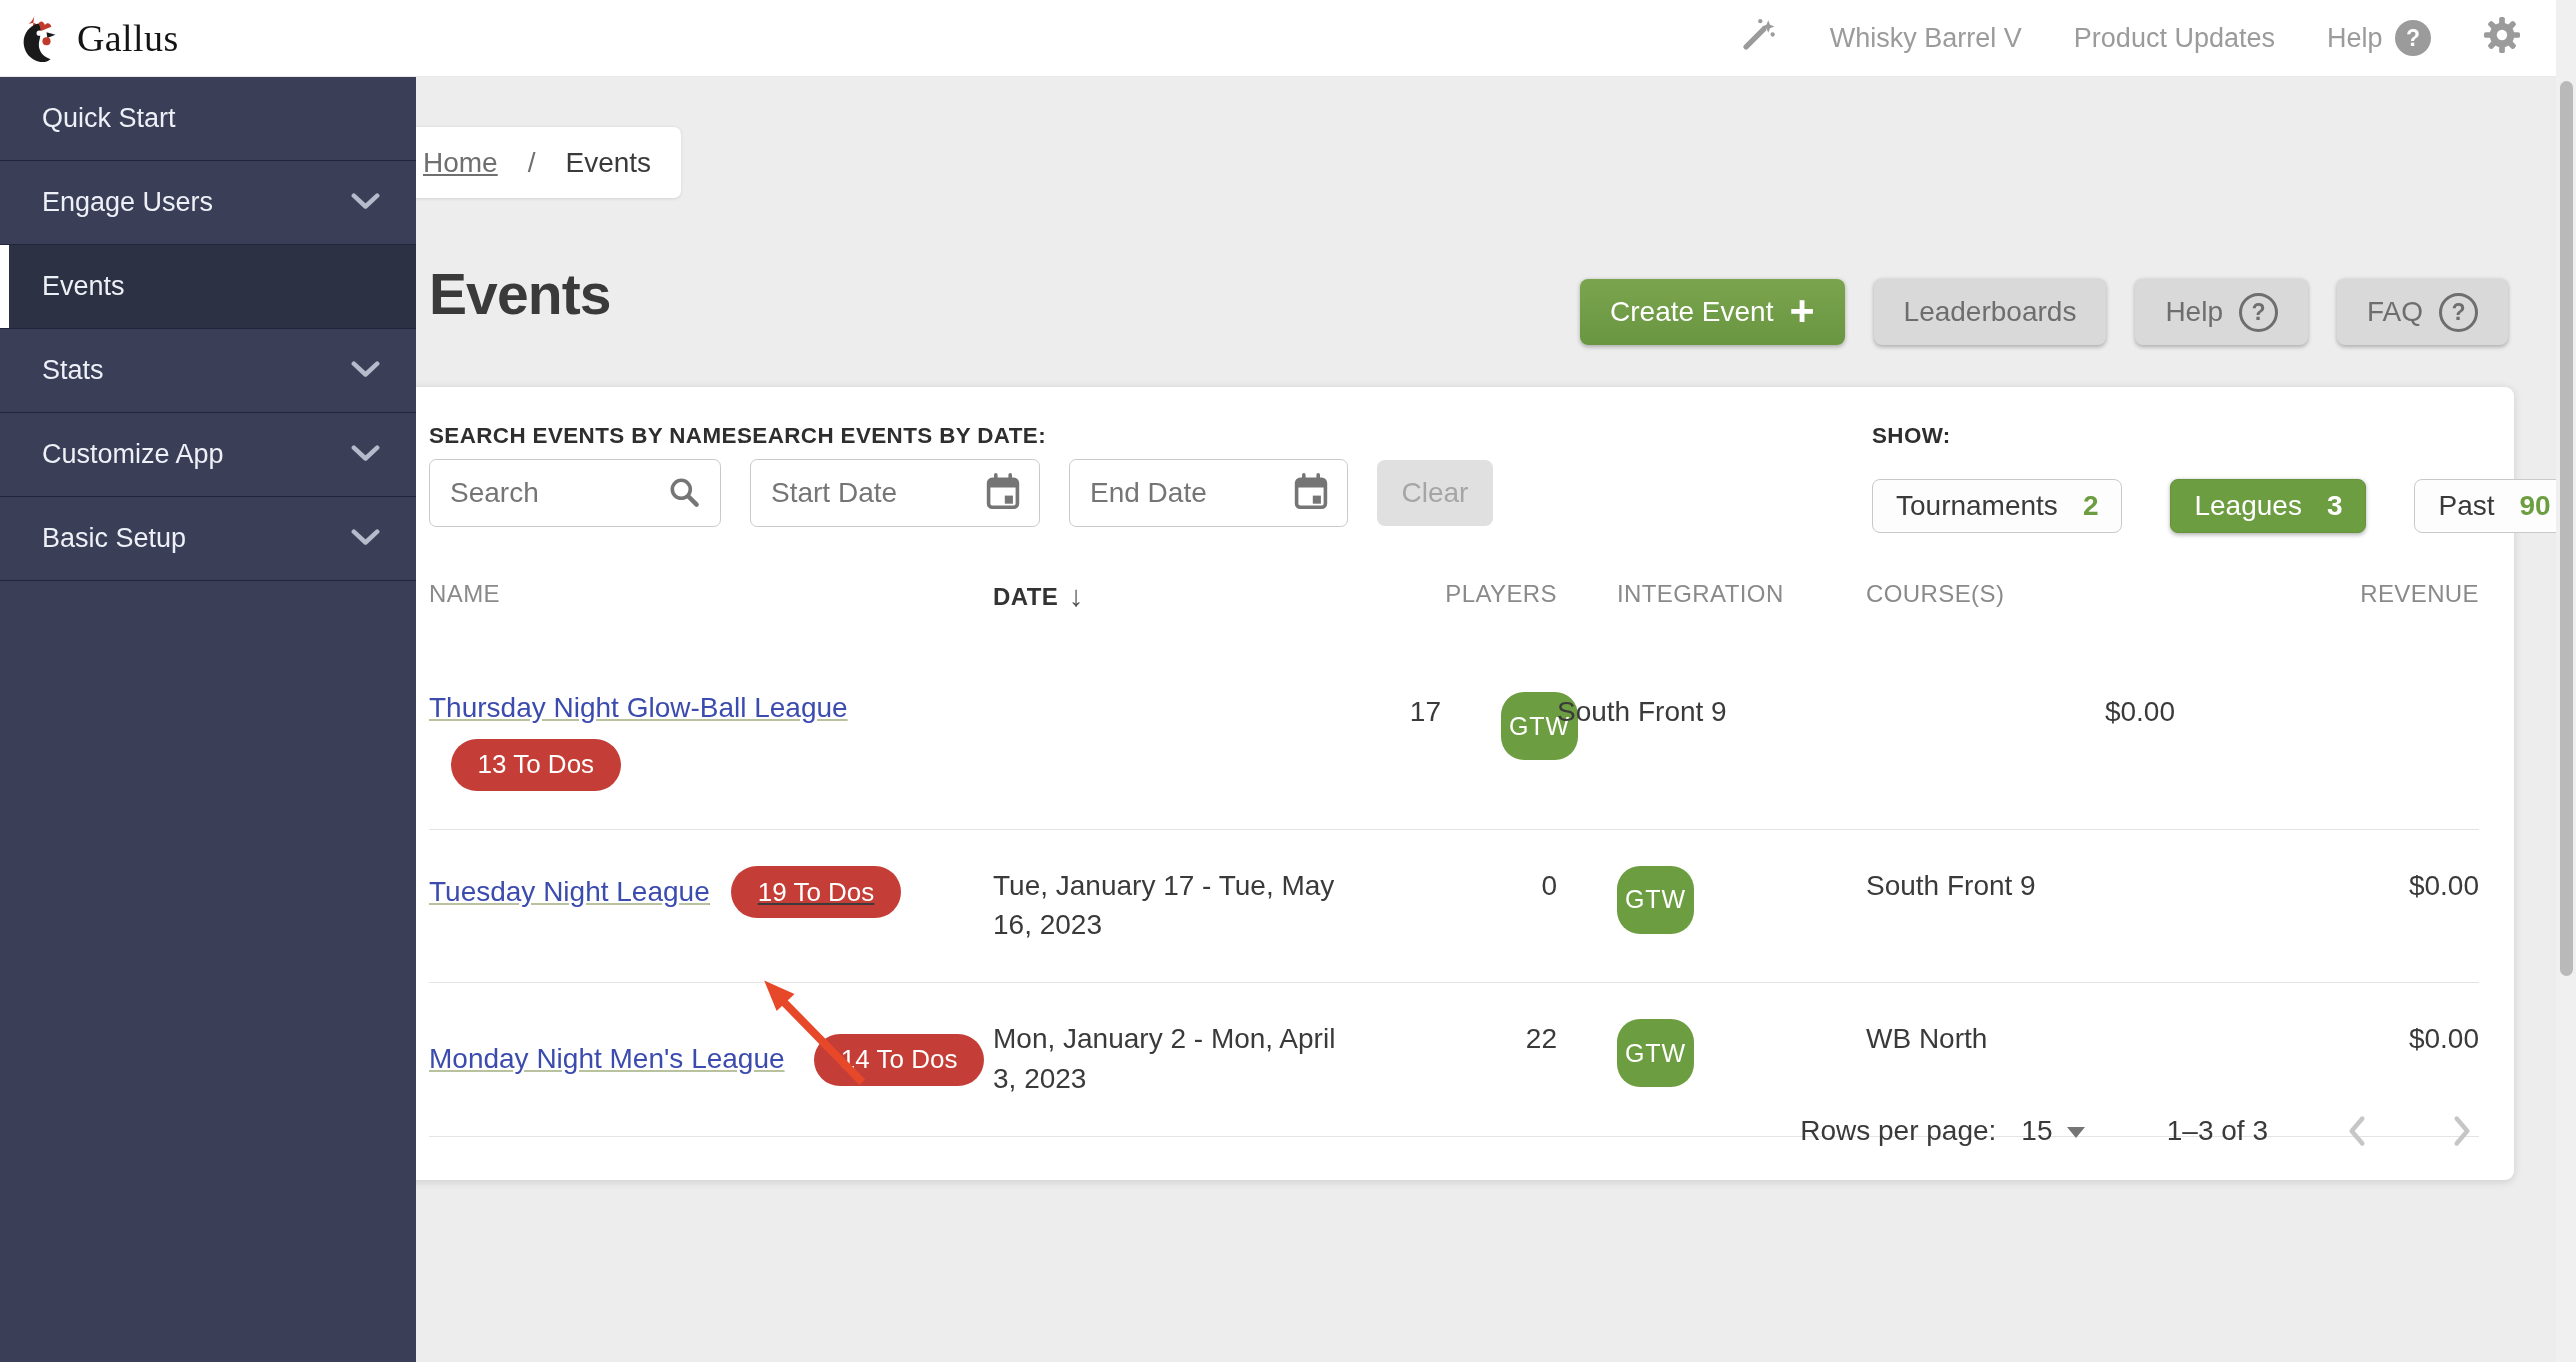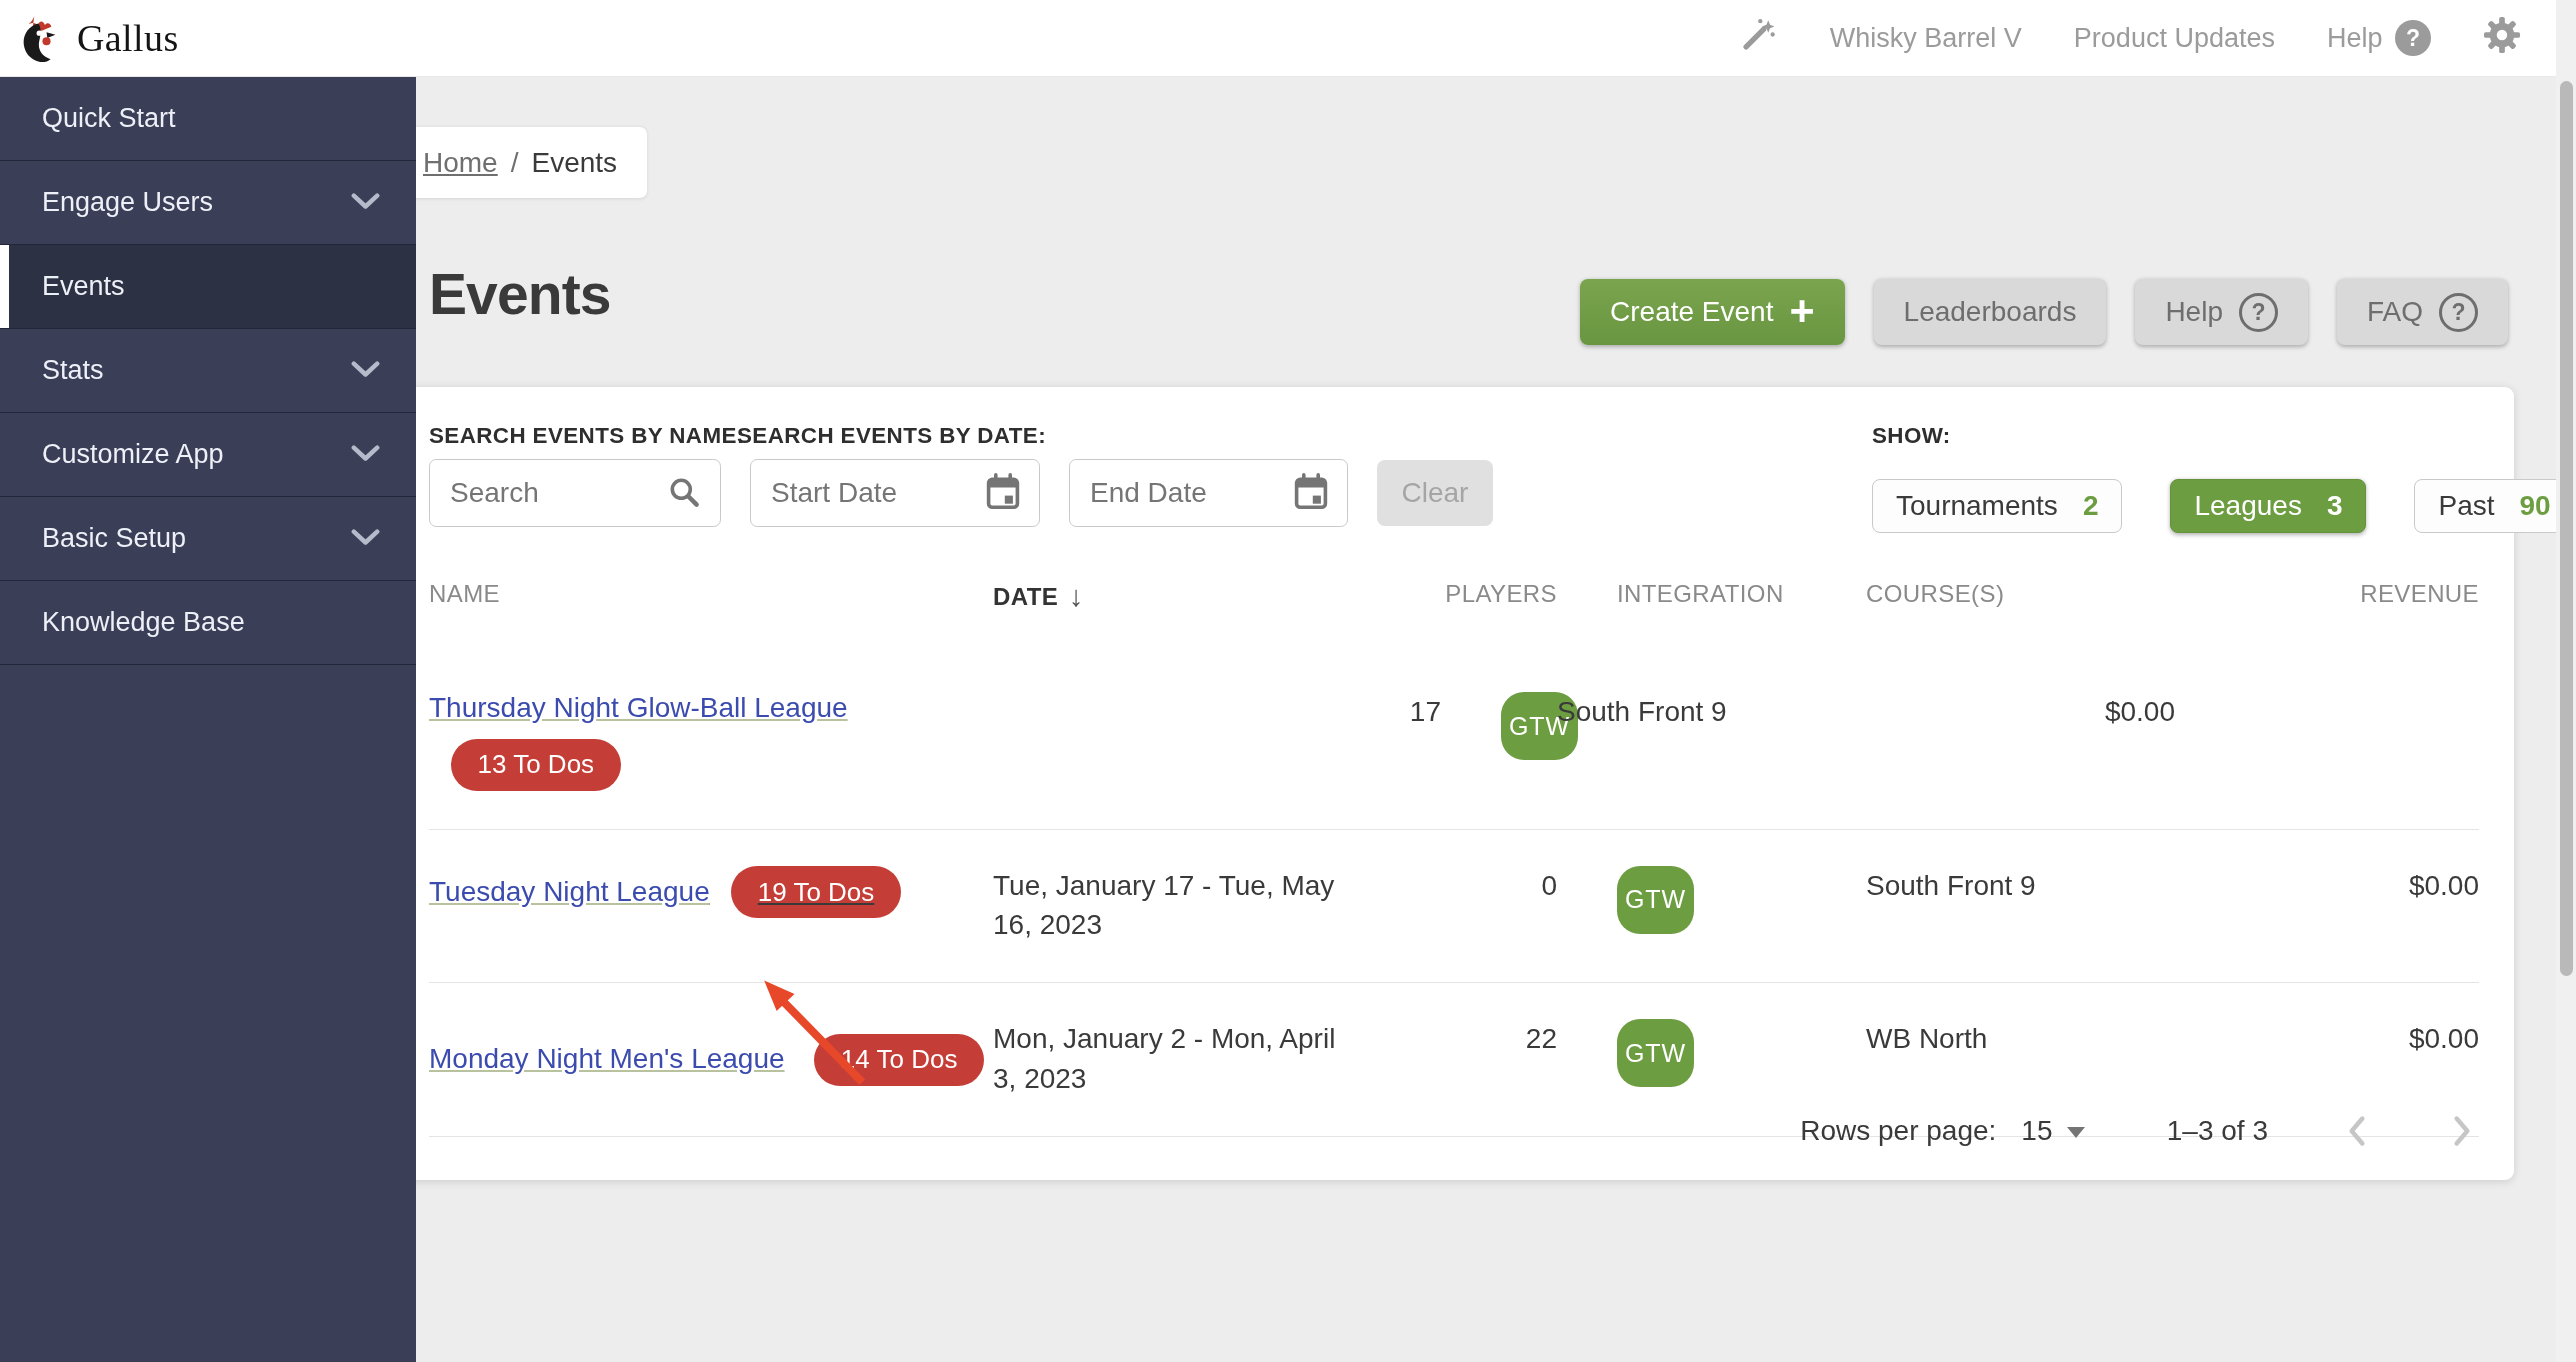--- a/index.html
+++ b/index.html
@@ -28,21 +28,21 @@
     padding:0 36px 0 42px; color:#eef0f7; font-size:27px; border-bottom:1.8px solid #23263a; cursor:pointer; }
   .side-item .chev { margin-left:auto; }
   .side-item.active { background:#2d3144; }
   .side-item.active::before { content:""; position:absolute; left:0; top:0; bottom:0; width:9px; background:#ffffff; }
 
   
   .main { position:absolute; left:345px; top:77px; width:2231px; height:1285px; }
 
   .breadcrumb { position:absolute; left:48px; top:50px; background:#fff; border-radius:7.2px;
     padding:19.7px 30px; font-size:28px; box-shadow:0 0.9px 3.6px rgba(0,0,0,.10);
-    display:flex; align-items:center; gap:13px; }
+    display:flex; align-items:center; gap:30px; }
   .breadcrumb .crumb-link { color:#6f6f6f; text-decoration:underline; cursor:pointer; }
   .breadcrumb .sep { color:#6f6f6f; }
   .breadcrumb .current { color:#3a3a3a; }
 
   .page-title { position:absolute; left:84px; top:184px; font-size:57px; font-weight:bold;
     color:#3a3a3a; letter-spacing:-0.9px; }
 
   .actions { position:absolute; right:68px; top:202px; display:flex; gap:29px; }
   .btn { height:66px; border-radius:8px; display:flex; align-items:center; justify-content:center;
     font-size:28px; box-shadow:0 1.8px 4.5px rgba(0,0,0,.28); padding:0 30px; gap:16px; cursor:pointer; }
@@ -217,23 +217,20 @@
         </svg>
     </span>
   </div>
   <div class="side-item">
     <span>Basic Setup</span>
     <span class="chev">
       <svg width="29" height="18" viewBox="0 0 32 20">
           <polyline points="3,3 16,15 29,3" fill="none" stroke="#b7bacb" stroke-width="5" stroke-linecap="round" stroke-linejoin="round"></polyline>
         </svg>
     </span>
-  </div>
-  <div class="side-item">
-    <span>Knowledge Base</span>
   </div>
 </div>
 
 <div class="main">
 
   <div class="breadcrumb">
     <span class="crumb-link">Home</span>
     <span class="sep">/</span>
     <span class="current">Events</span>
   </div>

